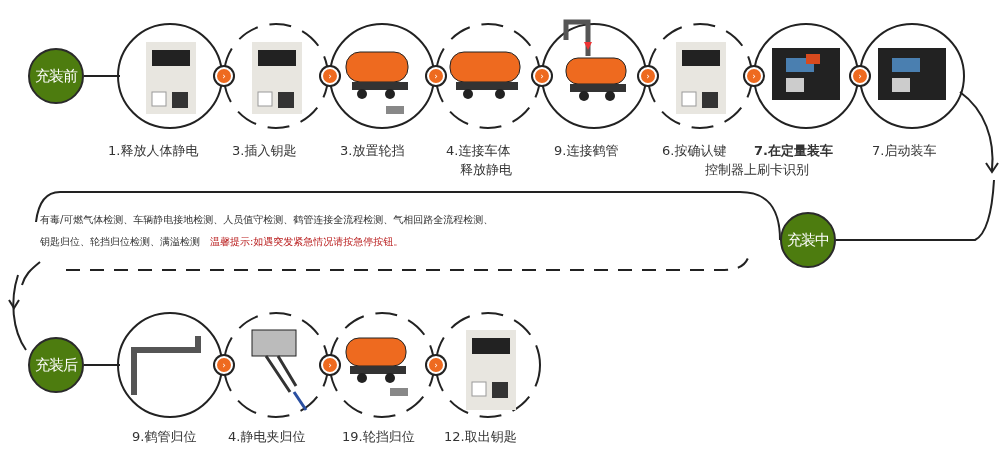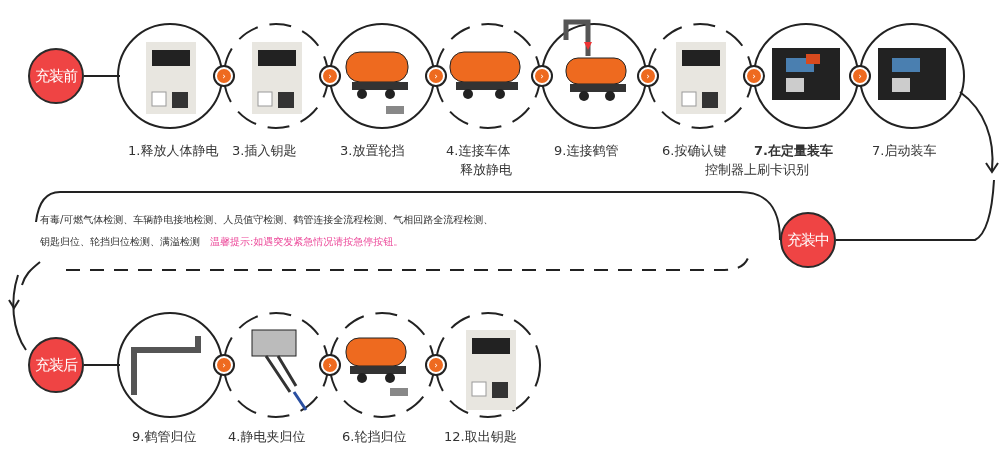--- a/index.html
+++ b/index.html
@@ -1,21 +1,21 @@
 <!DOCTYPE html>
 <html><head>
 <meta charset="utf-8">
 <style>
   html,body{margin:0;padding:0;background:#ffffff;}
   body{width:1007px;height:460px;position:relative;overflow:hidden;font-family:"DejaVu Sans",sans-serif;color:#333;}
   svg.bg{position:absolute;left:0;top:0;}
-  .phase{position:absolute;width:56px;height:56px;border-radius:50%;background:#ef4444;border:2px solid #2a2a2a;color:#fff;font-size:15px;display:flex;align-items:center;justify-content:center;box-sizing:border-box;letter-spacing:-1px;}
+  .phase{position:absolute;width:56px;height:56px;border-radius:50%;background:#4d7c0f;border:2px solid #2a2a2a;color:#fff;font-size:15px;display:flex;align-items:center;justify-content:center;box-sizing:border-box;letter-spacing:-1px;}
   .lbl{position:absolute;font-size:13px;color:#333;text-align:center;white-space:nowrap;line-height:18px;}
   .note{position:absolute;left:40px;top:209px;width:710px;font-size:10px;line-height:22px;color:#333;}
-  .note .warn{color:#ec4899;margin-left:10px;}
+  .note .warn{color:#b91c1c;margin-left:10px;}
   .badge{position:absolute;width:14px;height:14px;border-radius:50%;background:#ee6a1f;border:2px solid #fff;box-shadow:0 0 0 2px #222;color:#fff;font-size:9px;line-height:14px;text-align:center;}
 </style>
 </head>
 <body>
 
 <svg class="bg" width="1007" height="460">
 
   <line x1="84" y1="76" x2="120" y2="76" stroke="#222" stroke-width="2"></line>
 
   <g fill="none" stroke="#222" stroke-width="2">
@@ -120,32 +120,32 @@
 <div class="badge" style="left:427px;top:67px;">›</div>
 <div class="badge" style="left:533px;top:67px;">›</div>
 <div class="badge" style="left:639px;top:67px;">›</div>
 <div class="badge" style="left:745px;top:67px;">›</div>
 <div class="badge" style="left:851px;top:67px;">›</div>
 
 <div class="badge" style="left:215px;top:356px;">›</div>
 <div class="badge" style="left:321px;top:356px;">›</div>
 <div class="badge" style="left:427px;top:356px;">›</div>
 
-<div class="lbl" style="left:108px;top:142px;margin-left:20px;">1.释放人体静电</div>
+<div class="lbl" style="left:108px;top:142px;">1.释放人体静电</div>
 <div class="lbl" style="left:232px;top:142px;">3.插入钥匙</div>
 <div class="lbl" style="left:340px;top:142px;">3.放置轮挡</div>
 <div class="lbl" style="left:446px;top:142px;">4.连接车体</div>
 <div class="lbl" style="left:460px;top:161px;">释放静电</div>
 <div class="lbl" style="left:554px;top:142px;">9.连接鹤管</div>
 <div class="lbl" style="left:662px;top:142px;">6.按确认键</div>
 <div class="lbl" style="left:754px;top:142px;font-weight:bold;">7.在定量装车</div>
 <div class="lbl" style="left:705px;top:161px;">控制器上刷卡识别</div>
 <div class="lbl" style="left:872px;top:142px;">7.启动装车</div>
 
 <div class="note">
   <div>有毒/可燃气体检测、车辆静电接地检测、人员值守检测、鹤管连接全流程检测、气相回路全流程检测、</div>
   <div><span>钥匙归位、轮挡归位检测、满溢检测</span><span class="warn">温馨提示:如遇突发紧急情况请按急停按钮。</span></div>
 </div>
 
 <div class="lbl" style="left:132px;top:428px;">9.鹤管归位</div>
 <div class="lbl" style="left:228px;top:428px;">4.静电夹归位</div>
-<div class="lbl" style="left:342px;top:428px;">6.轮挡归位</div>
+<div class="lbl" style="left:342px;top:428px;">19.轮挡归位</div>
 <div class="lbl" style="left:444px;top:428px;">12.取出钥匙</div>
 
 </body></html>

